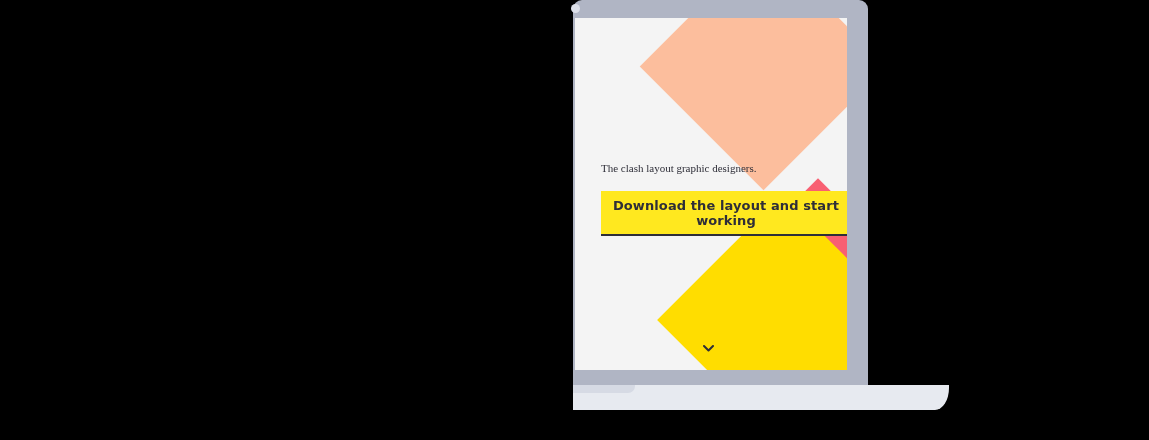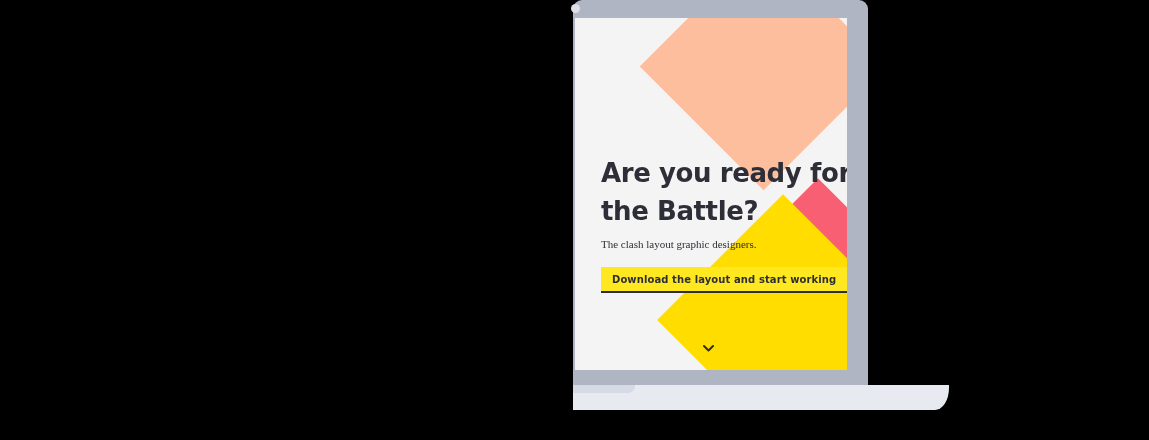--- a/index.html
+++ b/index.html
@@ -150,21 +150,21 @@
   }
 
   .cta {
     display: inline-block;
     margin-top: 16px;
     padding: 7px 11px 6px 11px;
     background: #ffe81f;
     border: 0;
     border-bottom: 2px solid #2e2e38;
     font-family: "DejaVu Sans", sans-serif;
-    font-size: 10px;
+    font-size: 13px;
     font-weight: bold;
     letter-spacing: 0.1px;
     color: #2e2e38;
     cursor: pointer;
   }
 
   
   .scroll-chevron {
     position: absolute;
     left: 125px;
@@ -188,21 +188,20 @@
     <div class="lid"></div>
     <div class="webcam"></div>
 
     <div class="screen">
 
       <div class="shape shape-peach"></div>
       <div class="shape shape-pink"></div>
       <div class="shape shape-yellow"></div>
 
       <div class="hero">
-        <h1 class="headline">Are you ready for the Battle?</h1>
         <p class="subhead">The clash layout graphic designers.</p>
         <button class="cta">Download the layout and start working</button>
       </div>
 
       <div class="scroll-chevron">
         <svg width="11" height="7" viewBox="0 0 11 7" aria-hidden="true">
           <path d="M1 1 L5.5 5.5 L10 1" fill="none" stroke="#2e2e38" stroke-width="2" stroke-linecap="round" stroke-linejoin="round"></path>
         </svg>
       </div>
 

